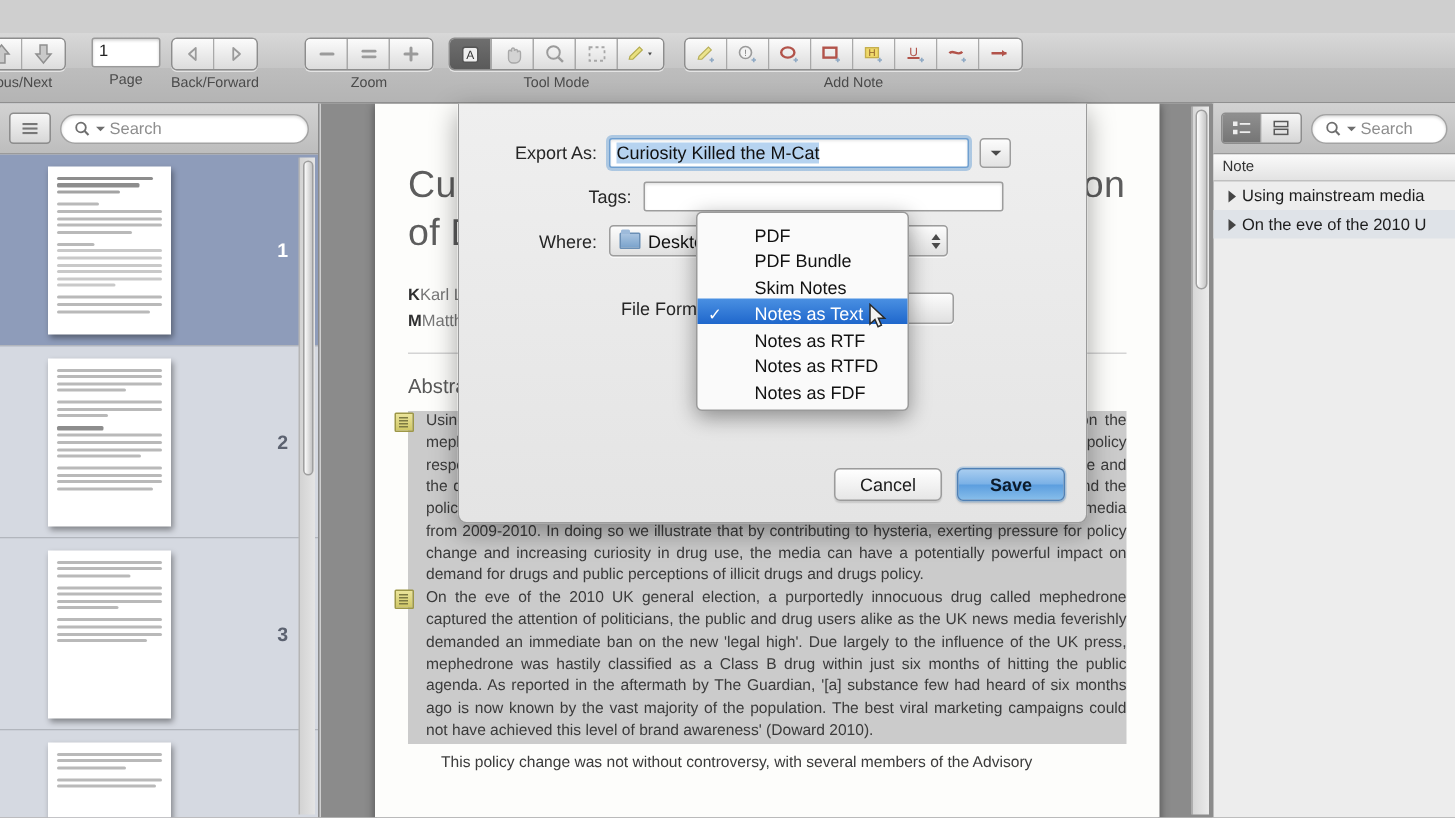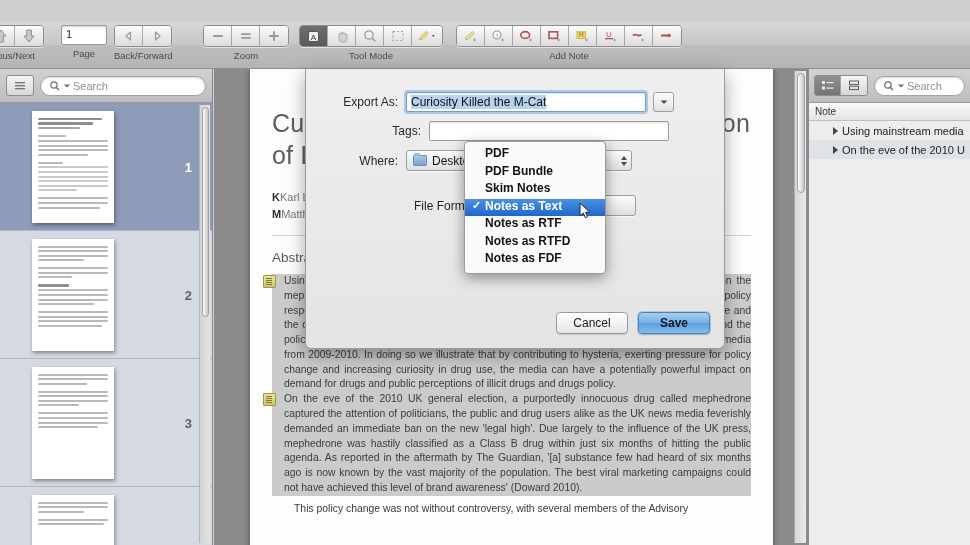--- a/index.html
+++ b/index.html
@@ -203,21 +203,21 @@
   .np-seg .b:last-child { border-right: none; }
   .np-seg .b.on { background: linear-gradient(to bottom, #8f8f8f, #757575); }
   .np-colhead {
     height: 18px; display: flex; align-items: center; padding-left: 6px;
     font-size: 10px; color: #333;
     background: linear-gradient(to bottom, #fafafa, #e3e3e3);
     border-bottom: 1px solid #bfbfbf;
   }
   .np-row {
     height: 19px; display: flex; align-items: center; gap: 4px;
-    padding-left: 24px; font-size: 11px; color: #1d1d1d; white-space: nowrap;
+    padding-left: 10px; font-size: 11px; color: #1d1d1d; white-space: nowrap;
     overflow: hidden;
   }
   .np-row.alt { background: #dfe3e8; }
   .tri { width: 0; height: 0; border-left: 5px solid #444;
          border-top: 4px solid transparent; border-bottom: 4px solid transparent; }
 
   
   .sheet {
     position: absolute; left: 305px; top: 69px; width: 420px; height: 280px;
     background: linear-gradient(to bottom, #efefef, #e4e4e4);
@@ -289,24 +289,23 @@
 
   
   .menu {
     position: absolute; left: 464px; top: 141px; width: 142px;
     background: #fafafa;
     border: 1px solid #9a9a9a; border-radius: 4px;
     box-shadow: 0 4px 14px rgba(0,0,0,.4);
     padding: 4px 0; z-index: 50;
   }
   .mi {
-    height: 17.5px; display: flex; align-items: flex-start;
-    font-size: 12px; color: #121212; padding-left: 20px; position: relative;
+    height: 17.5px; display: flex; align-items: flex-end;
+    font-size: 12px; color: #121212; padding-left: 38px; position: relative;
     white-space: nowrap;
-    font-weight: bold;
   }
   .mi.sel { background: linear-gradient(to bottom, #4a90e2, #1f67cc); color: #fff; }
   .mi .chk { position: absolute; left: 7px; font-size: 11px; }
   .cursor {
     position: absolute; left: 579px; top: 202px; z-index: 60;
     width: 12px; height: 18px;
   }
 </style>
 </head>
 <body>

